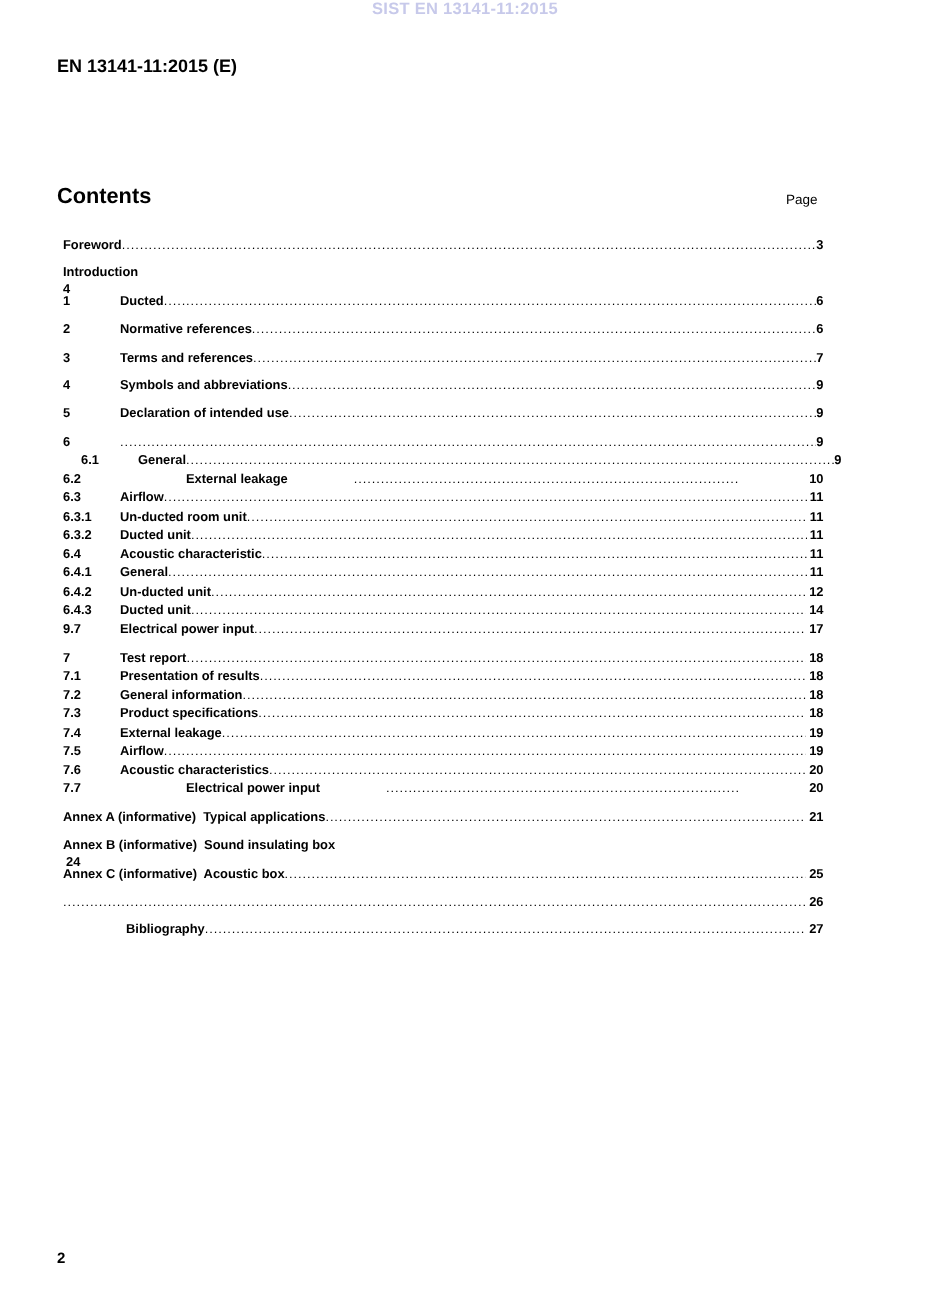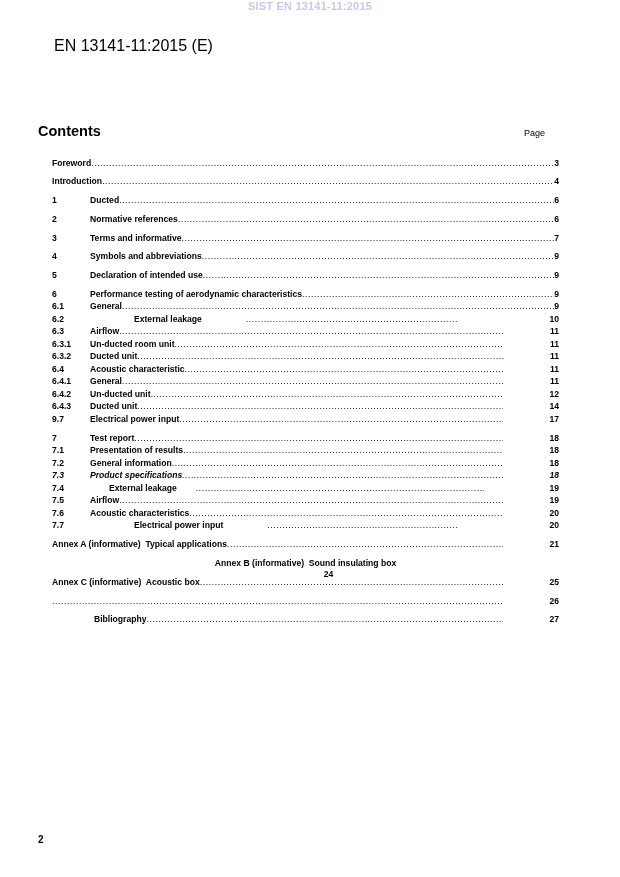--- a/index.html
+++ b/index.html
@@ -1,89 +1,88 @@
 <!DOCTYPE html>
 <html><head>
 <meta charset="utf-8">
 <style>
   html, body { margin: 0; padding: 0; background: #ffffff; }
   body { width: 620px; height: 877px; position: relative; overflow: hidden;
          font-family: "Liberation Sans", sans-serif; color: #000; }
   .watermark { position: absolute; top: 0px; left: 0; width: 620px; text-align: center;
                font-size: 11px; font-weight: bold; color: #c7c9ea; letter-spacing: 0.2px; }
-  .doc-id { position: absolute; top: 37px; left: 54px; font-size: 16px; font-weight: normal; }
+  .doc-id { position: absolute; top: 37px; left: 38px; font-size: 12px; font-weight: bold; }
   .contents-title { position: absolute; top: 123px; left: 38px; font-size: 14.5px; font-weight: bold; }
   .page-label { position: absolute; top: 128px; right: 75px; font-size: 9px; }
   .toc { position: absolute; left: 38px; width: 507px; top: 0; }
-  .row { position: absolute; left: 14px; width: 507px; height: 11px; display: flex; align-items: center;
+  .row { position: absolute; left: 4px; width: 507px; height: 11px; display: flex; align-items: flex-start;
          font-size: 8.6px; font-weight: bold; line-height: 11px; white-space: nowrap; }
   .row .num { width: 38px; flex: 0 0 38px; }
   .row .title { flex: 0 0 auto; }
   .row .dots { flex: 1 1 auto; overflow: hidden; font-weight: normal; letter-spacing: 0.6px; color: #000; }
   .row .dots::before { content: "........................................................................................................................................................................................................................................................"; }
   .row .pg { flex: 0 0 auto; text-align: right; }
-  .row.sp .pg { padding-left: 2px; margin-left: 44px; }
+  .row.sp .pg { padding-left: 2px; }
   .page-number { position: absolute; top: 834px; left: 38px; font-size: 10px; font-weight: bold; }
 </style>
 </head>
 <body>
 
 <div class="watermark">SIST EN 13141-11:2015</div>
 <div class="doc-id">EN 13141-11:2015 (E)</div>
 <div class="contents-title">Contents</div>
 <div class="page-label">Page</div>
 
 <div class="toc" id="toc">
     <div class="row" style="top: 158px;">
       <span class="title" style="white-space: pre;">Foreword</span>
       <span class="dots"></span>
       <span class="pg">3</span>
     </div>
-    <div class="row" style="top: 176px;">
+    <div class="row" style="top: 176px; flex-direction: column;">
       <span class="title" style="white-space: pre;">Introduction</span>
       <span class="dots"></span>
       <span class="pg">4</span>
     </div>
     <div class="row" style="top: 195px;">
       <span class="num">1</span>
       <span class="title" style="white-space: pre;">Ducted</span>
       <span class="dots"></span>
       <span class="pg">6</span>
     </div>
     <div class="row" style="top: 214px;">
       <span class="num">2</span>
       <span class="title" style="white-space: pre;">Normative references</span>
       <span class="dots"></span>
       <span class="pg">6</span>
     </div>
     <div class="row" style="top: 233px;">
       <span class="num">3</span>
-      <span class="title" style="white-space: pre;">Terms and informative</span>
+      <span class="title" style="white-space: pre;">Terms and references</span>
       <span class="dots"></span>
       <span class="pg">7</span>
     </div>
     <div class="row" style="top: 251px;">
       <span class="num">4</span>
       <span class="title" style="white-space: pre;">Symbols and abbreviations</span>
       <span class="dots"></span>
       <span class="pg">9</span>
     </div>
     <div class="row" style="top: 270px;">
       <span class="num">5</span>
       <span class="title" style="white-space: pre;">Declaration of intended use</span>
       <span class="dots"></span>
       <span class="pg">9</span>
     </div>
     <div class="row" style="top: 289px;">
       <span class="num">6</span>
-      <span class="title" style="white-space: pre;">Performance testing of aerodynamic characteristics</span>
-      <span class="dots"></span>
-      <span class="pg">9</span>
-    </div>
-    <div class="row" style="top: 301px;">
+      <span class="dots"></span>
+      <span class="pg">9</span>
+    </div>
+    <div class="row" style="top: 301px; margin-left: 12px;">
       <span class="num">6.1</span>
       <span class="title" style="white-space: pre;">General</span>
       <span class="dots"></span>
       <span class="pg">9</span>
     </div>
     <div class="row sp" style="top: 314px; gap: 44px;">
       <span class="num">6.2</span>
       <span class="title" style="white-space: pre;">External leakage</span>
       <span class="dots"></span>
       <span class="pg">10</span>
@@ -147,27 +146,27 @@
       <span class="title" style="white-space: pre;">Presentation of results</span>
       <span class="dots"></span>
       <span class="pg">18</span>
     </div>
     <div class="row sp" style="top: 458px;">
       <span class="num">7.2</span>
       <span class="title" style="white-space: pre;">General information</span>
       <span class="dots"></span>
       <span class="pg">18</span>
     </div>
-    <div class="row sp" style="top: 470px; font-style: italic;">
+    <div class="row sp" style="top: 470px;">
       <span class="num">7.3</span>
       <span class="title" style="white-space: pre;">Product specifications</span>
       <span class="dots"></span>
       <span class="pg">18</span>
     </div>
-    <div class="row sp" style="top: 483px; gap: 19px;">
+    <div class="row sp" style="top: 483px;">
       <span class="num">7.4</span>
       <span class="title" style="white-space: pre;">External leakage</span>
       <span class="dots"></span>
       <span class="pg">19</span>
     </div>
     <div class="row sp" style="top: 495px;">
       <span class="num">7.5</span>
       <span class="title" style="white-space: pre;">Airflow</span>
       <span class="dots"></span>
       <span class="pg">19</span>

